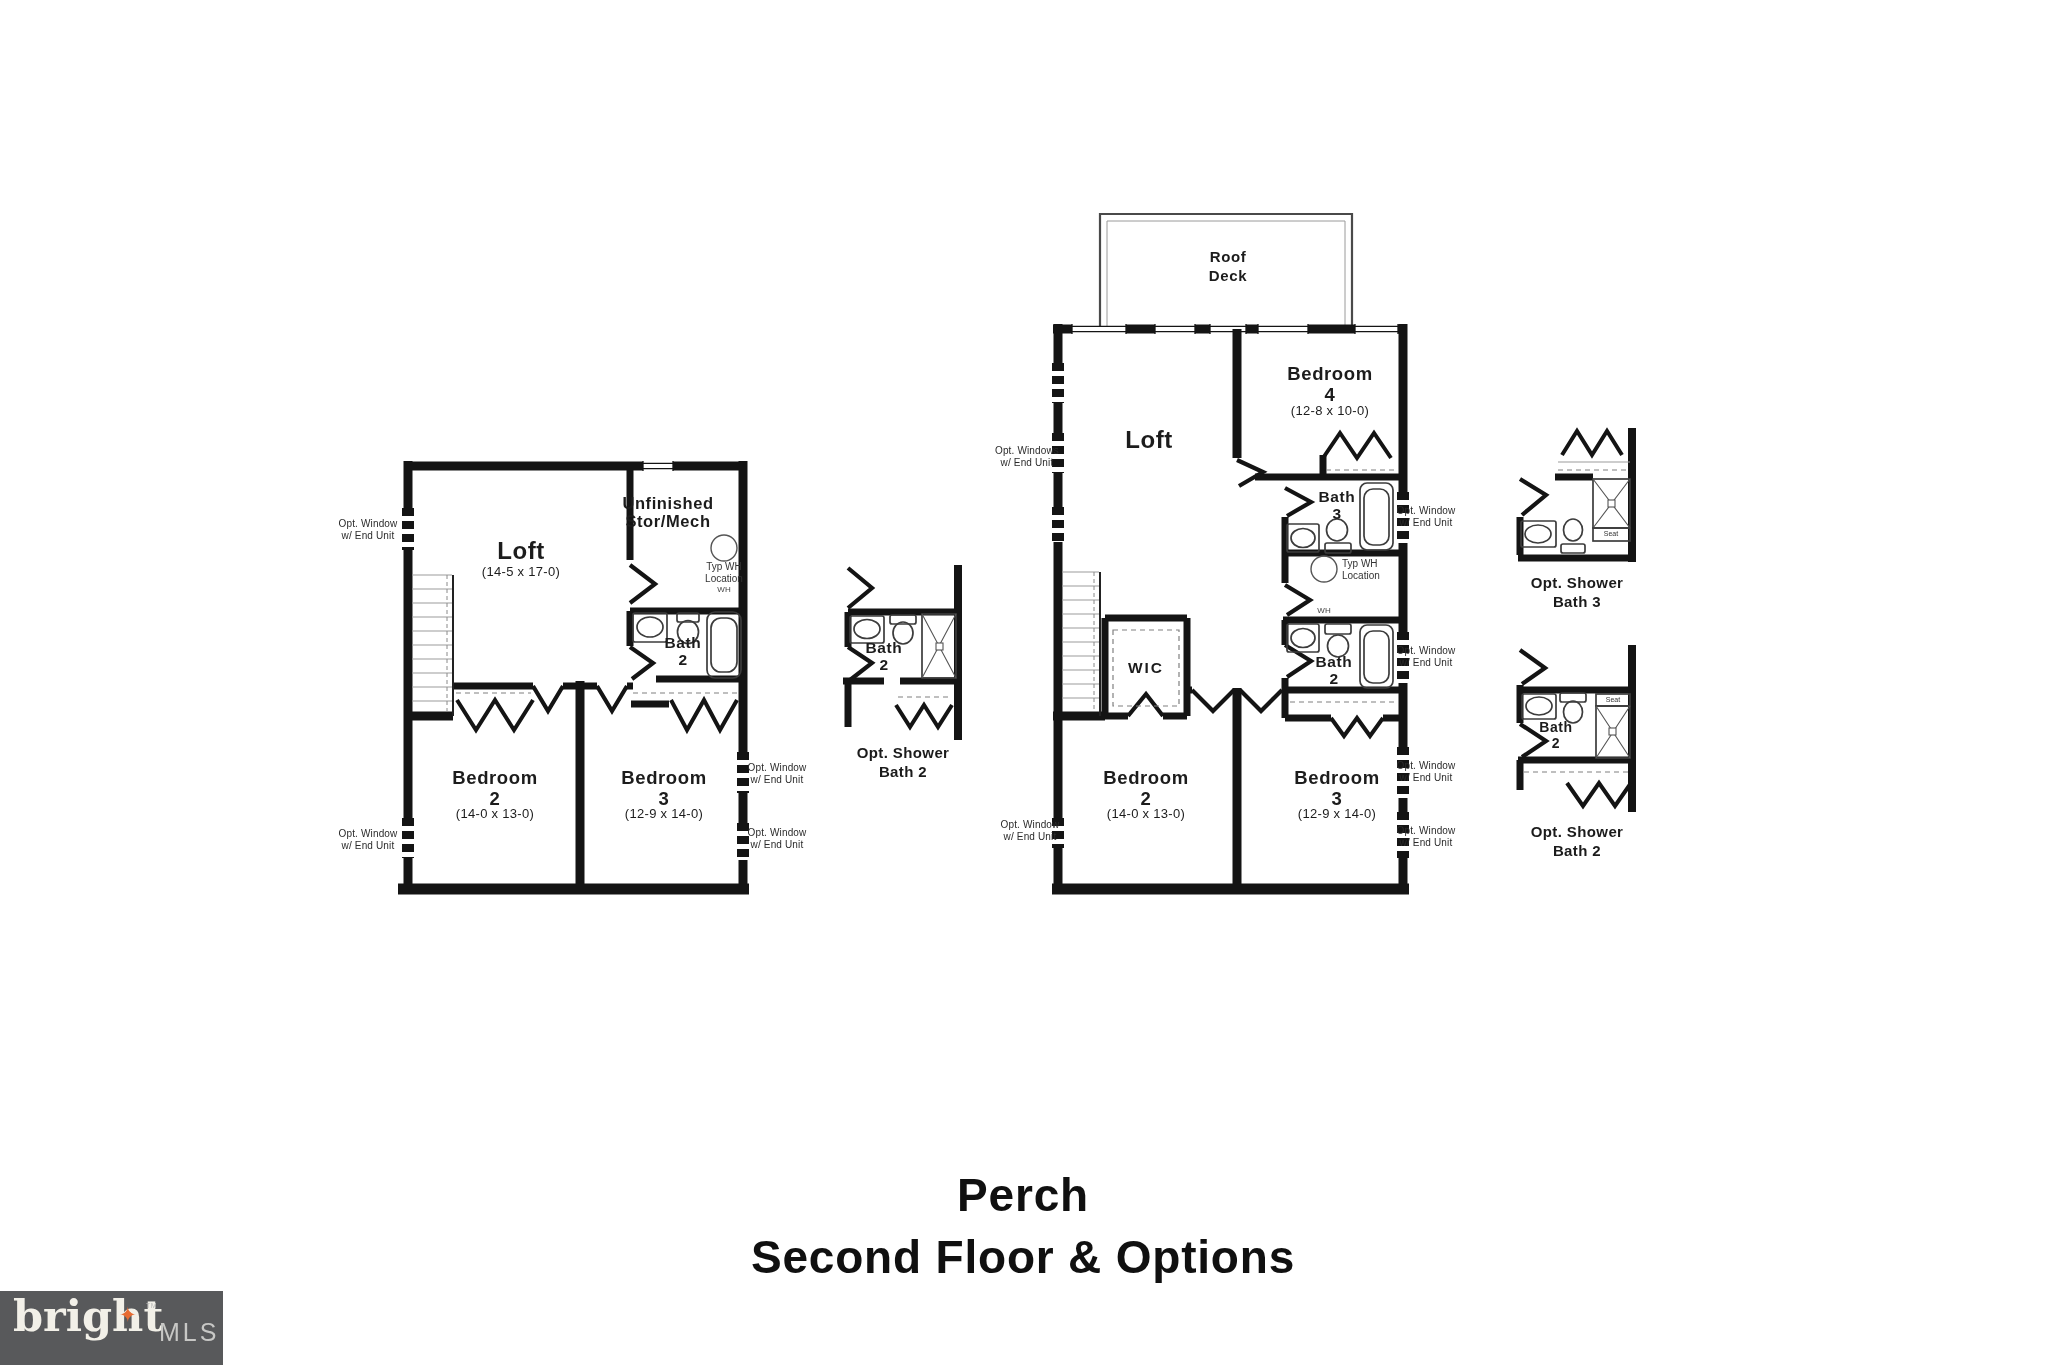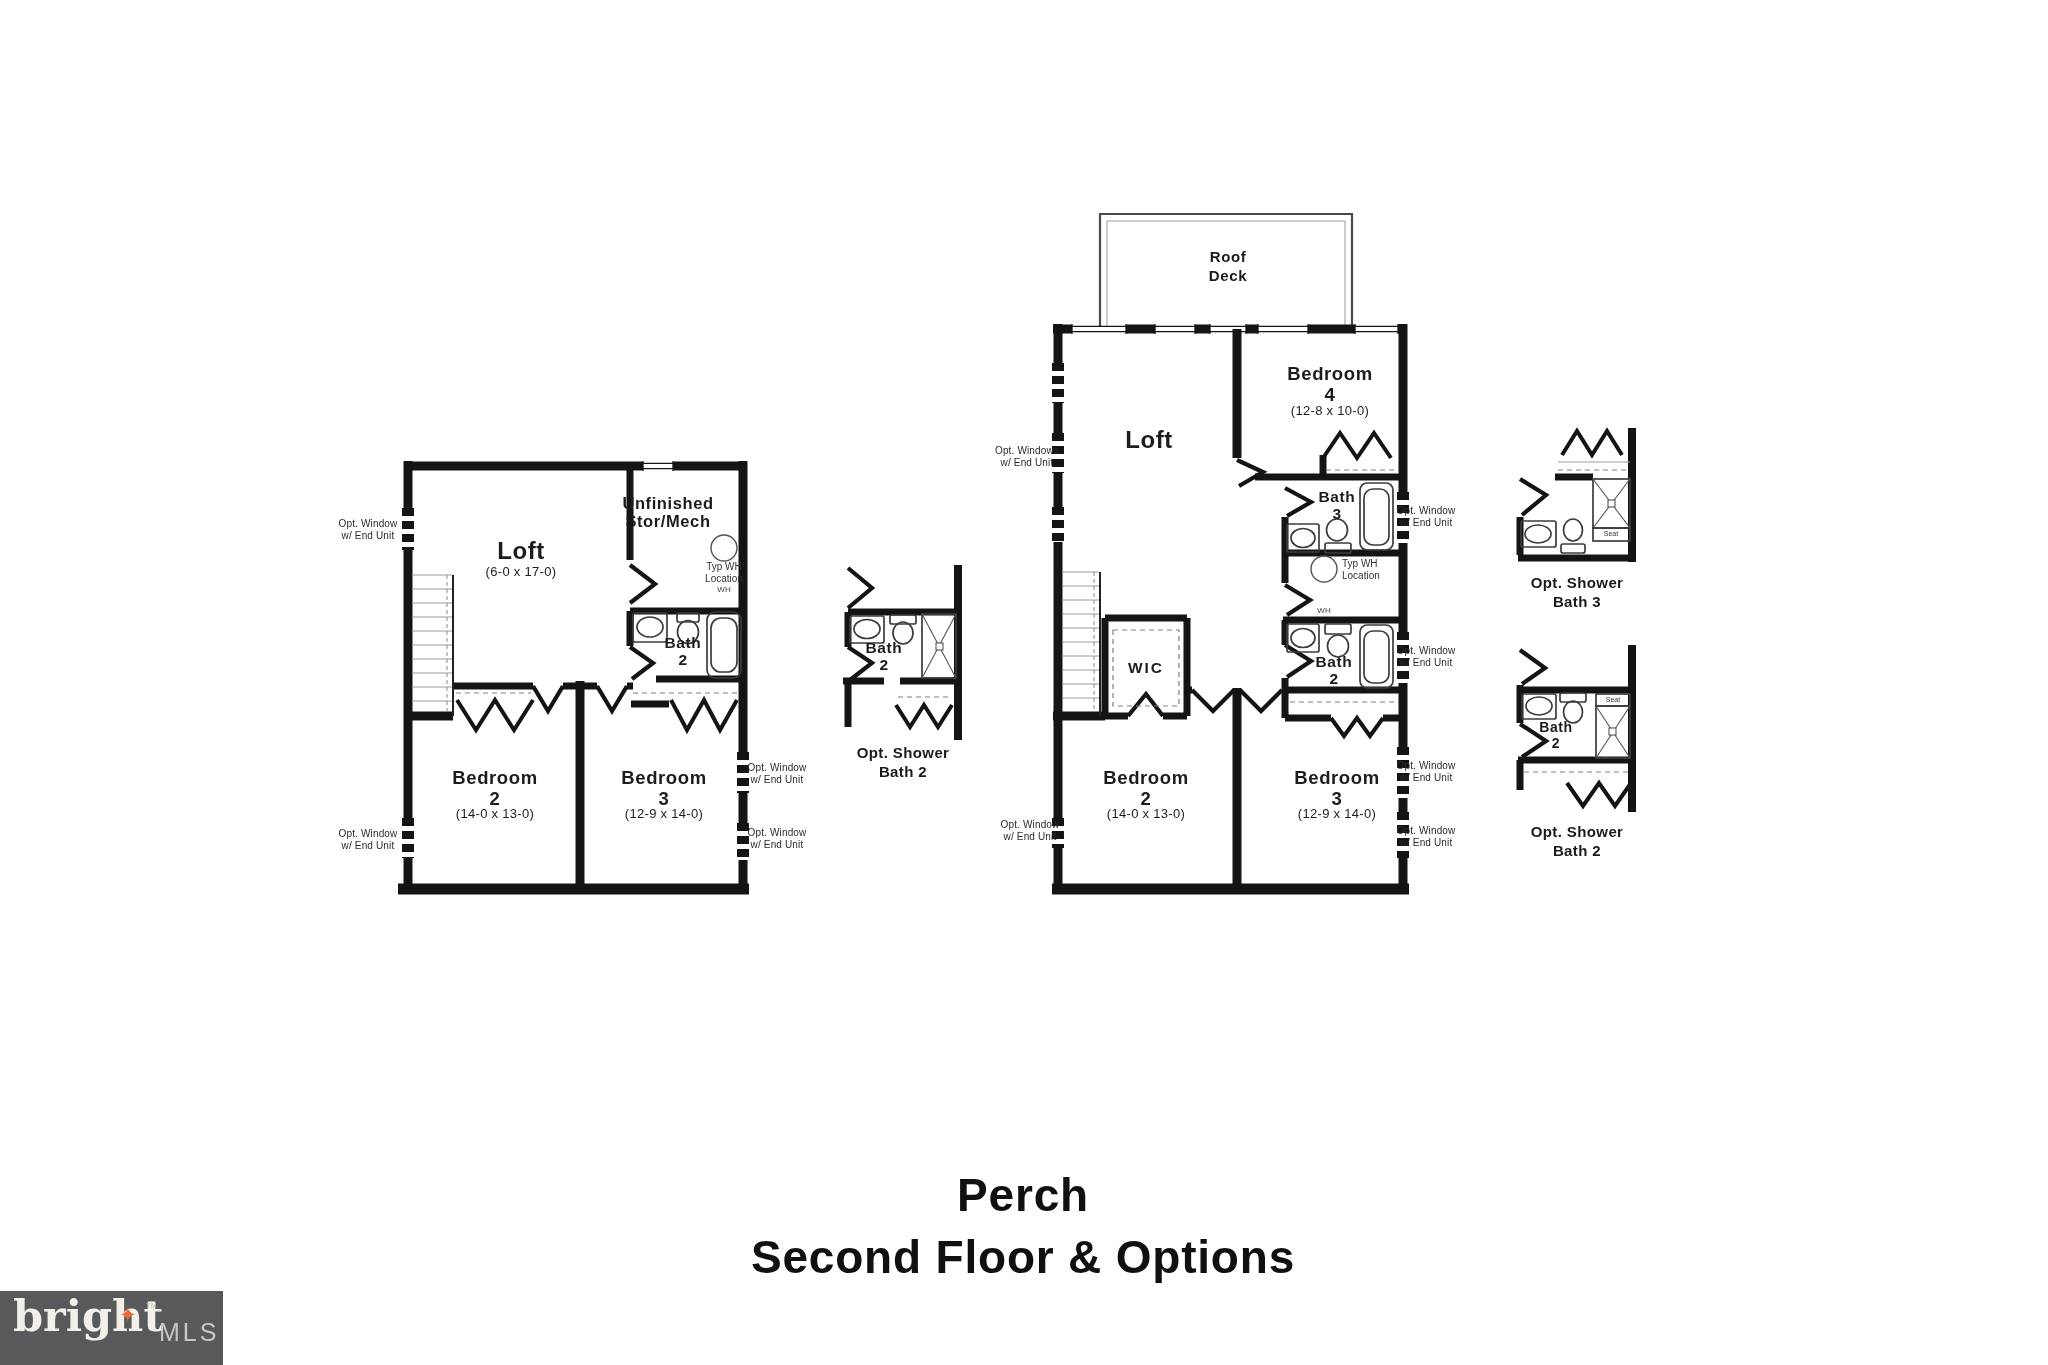--- a/index.html
+++ b/index.html
@@ -206,21 +206,21 @@
   <div class="lbl note" style="left:368px;top:530px">Opt. Window
 w/ End Unit</div>
   <div class="lbl note" style="left:368px;top:840px">Opt. Window
 w/ End Unit</div>
   <div class="lbl note" style="left:777px;top:774px">Opt. Window
 w/ End Unit</div>
   <div class="lbl note" style="left:777px;top:839px">Opt. Window
 w/ End Unit</div>
 
   <div class="lbl room" style="left:521px;top:551px">Loft</div>
-  <div class="lbl dims" style="left:521px;top:572px">(6-0 x 17-0)</div>
+  <div class="lbl dims" style="left:521px;top:572px">(14-5 x 17-0)</div>
   <div class="lbl room-sm" style="left:668px;top:512px;font-size:16.5px">Unfinished
 Stor/Mech</div>
   <div class="lbl whmark" style="left:724px;top:548px">WH</div>
   <div class="lbl tiny" style="left:724px;top:572px">Typ WH
 Location</div>
   <div class="lbl room-sm" style="left:683px;top:651px">Bath
 2</div>
   <div class="lbl room" style="left:495px;top:789px;font-size:18.5px">Bedroom
 2</div>
   <div class="lbl dims" style="left:495px;top:814px">(14-0 x 13-0)</div>

